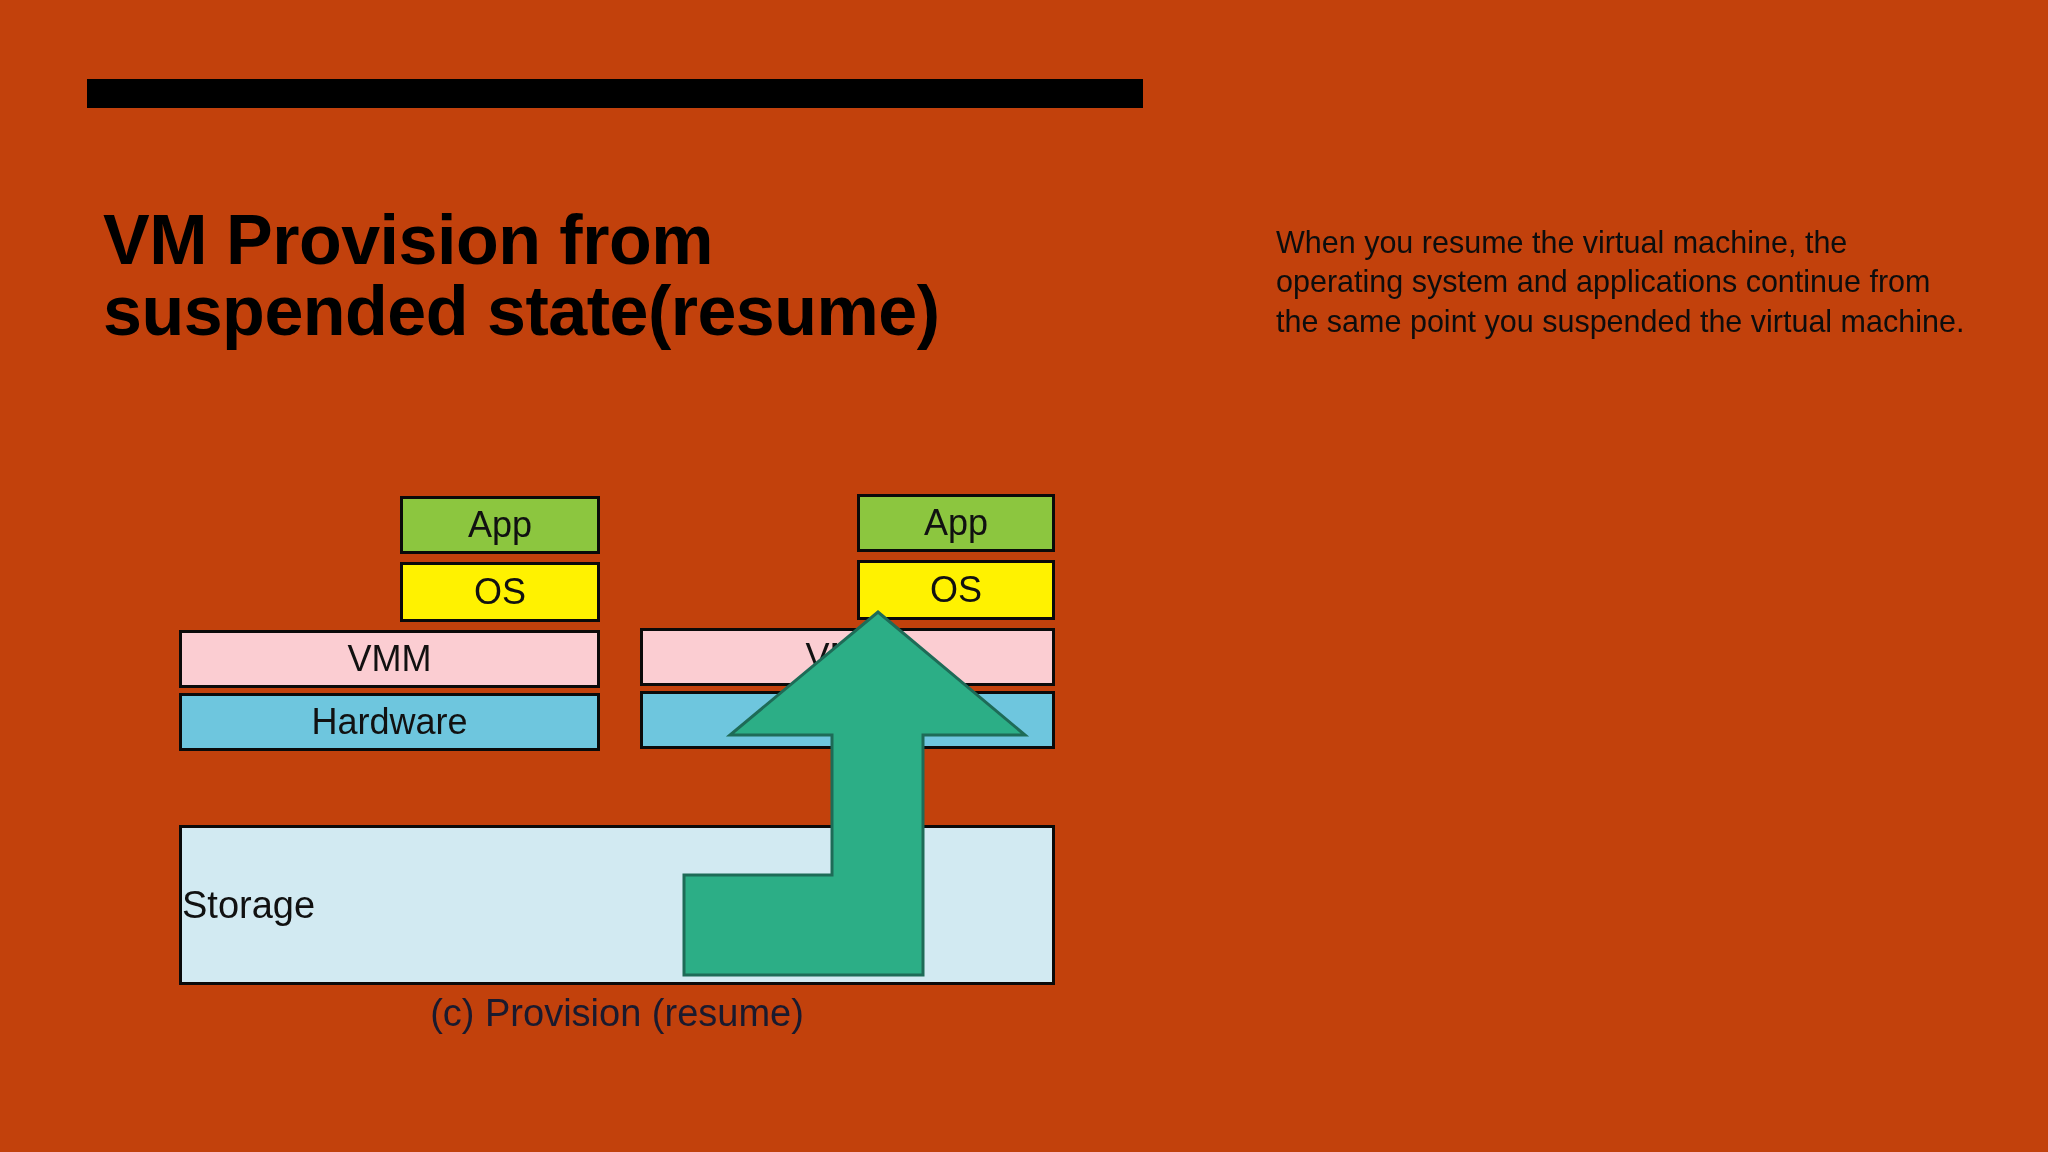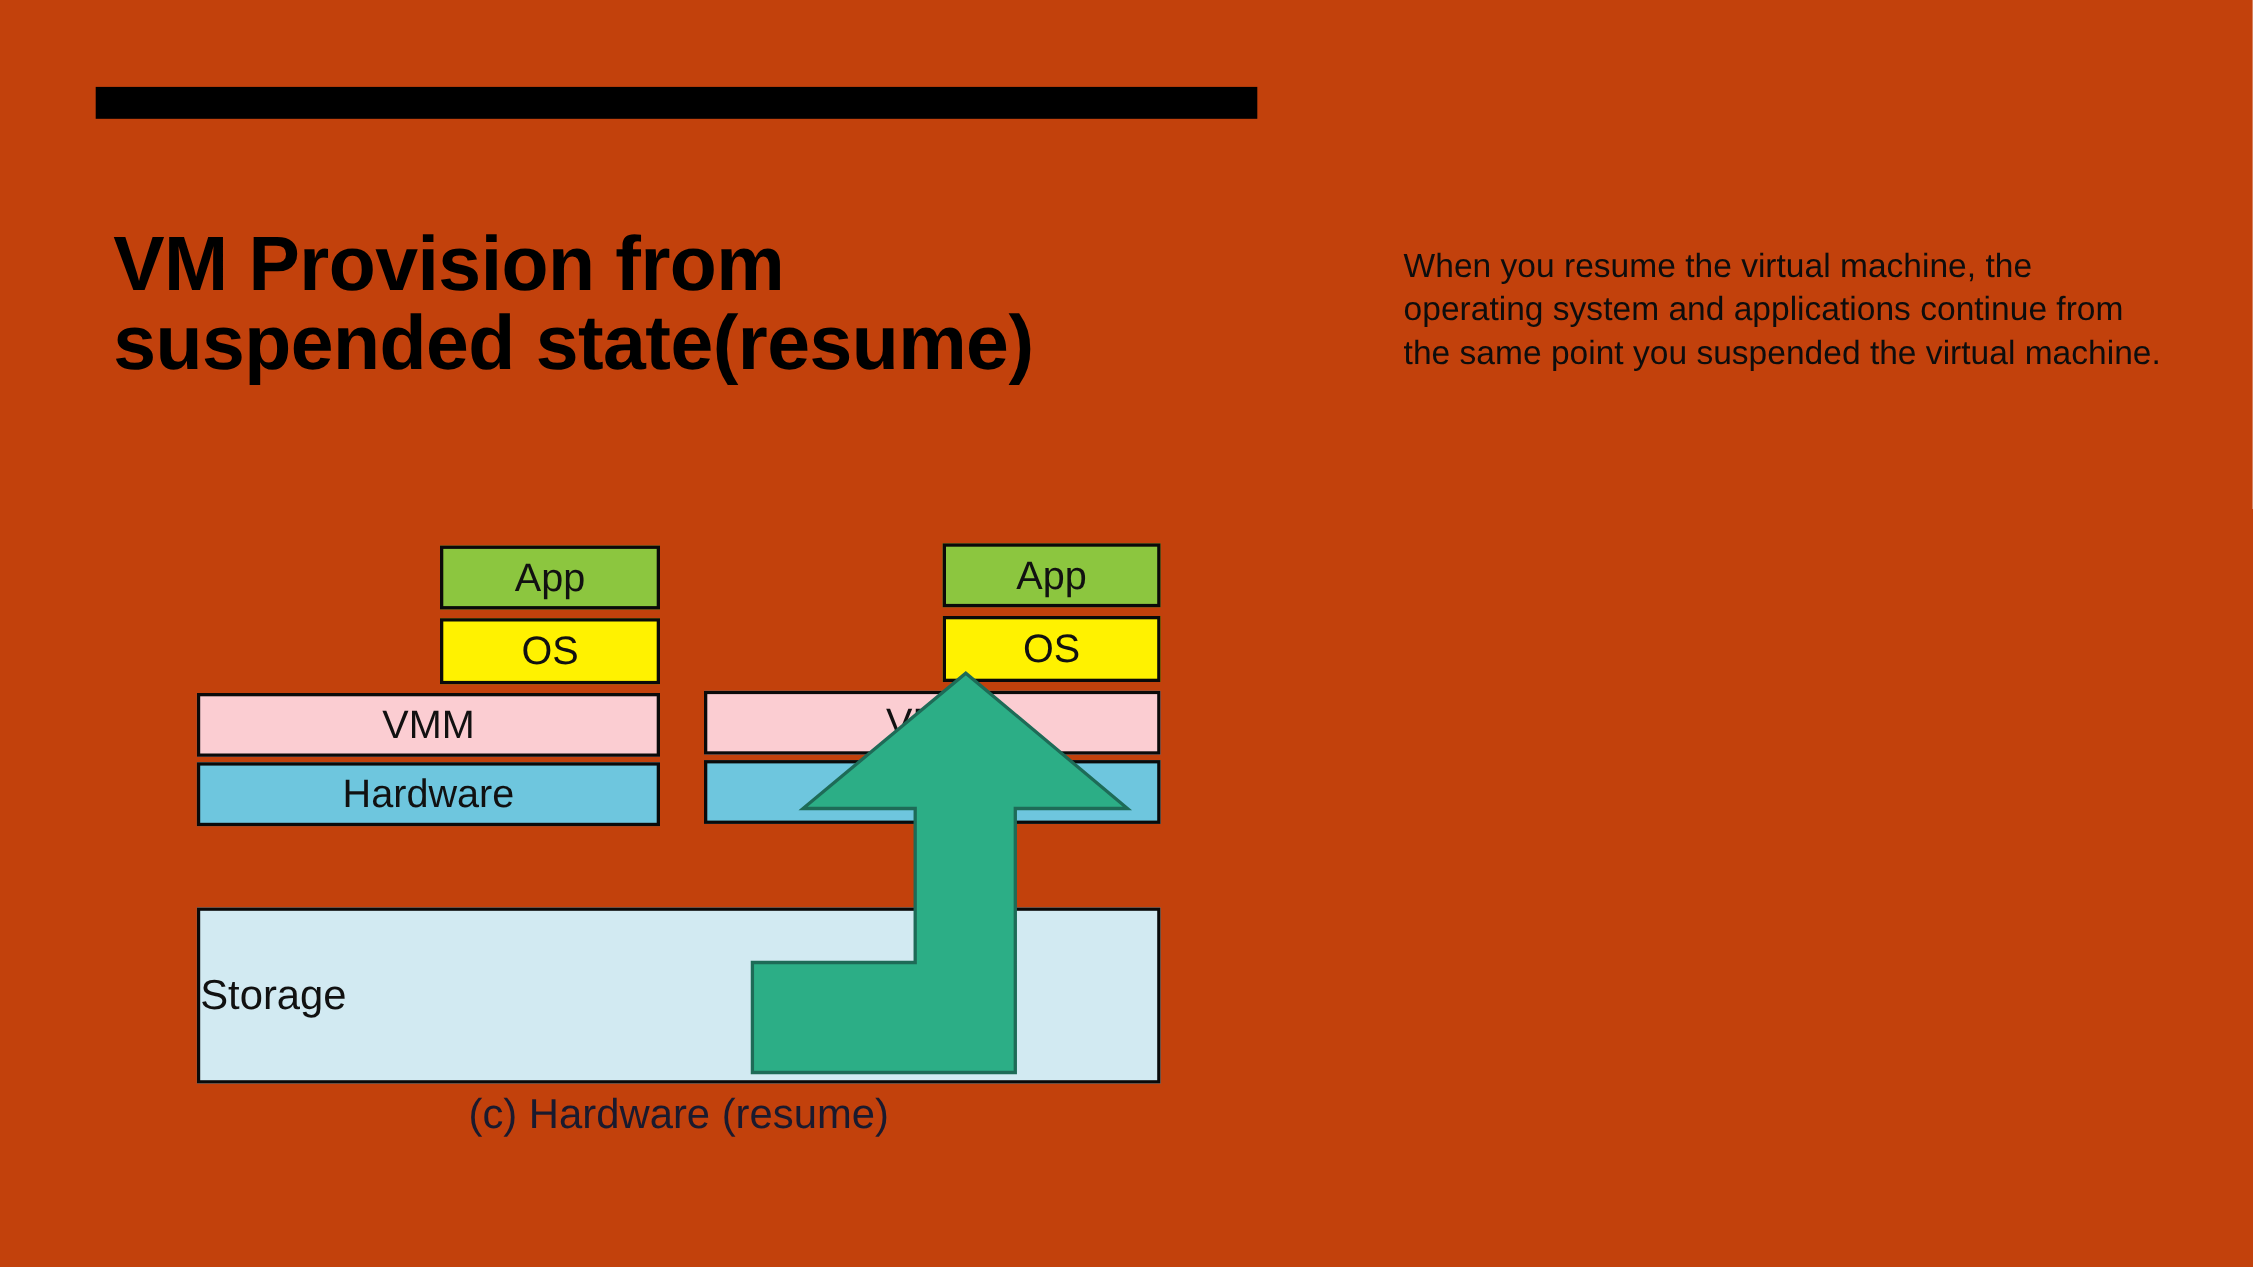--- a/index.html
+++ b/index.html
@@ -165,18 +165,18 @@
       </div>
 
       <div class="dg-box left-aligned" id="box-storage">
         <span class="dg-label">Storage</span>
       </div>
 
       <svg id="resume-arrow" viewBox="0 0 1100 580">
         <polygon points="652,495 652,395 800,395 800,255 698,255 846,132 993,255 891,255 891,495" fill="#2cae86" stroke="#1e6b57" stroke-width="3" stroke-linejoin="miter"></polygon>
       </svg>
 
-      <div id="diagram-caption">(c) Hardware (resume)</div>
+      <div id="diagram-caption">(c) Provision (resume)</div>
 
     </div>
   </div>
 
 </div>
 
 </body></html>

